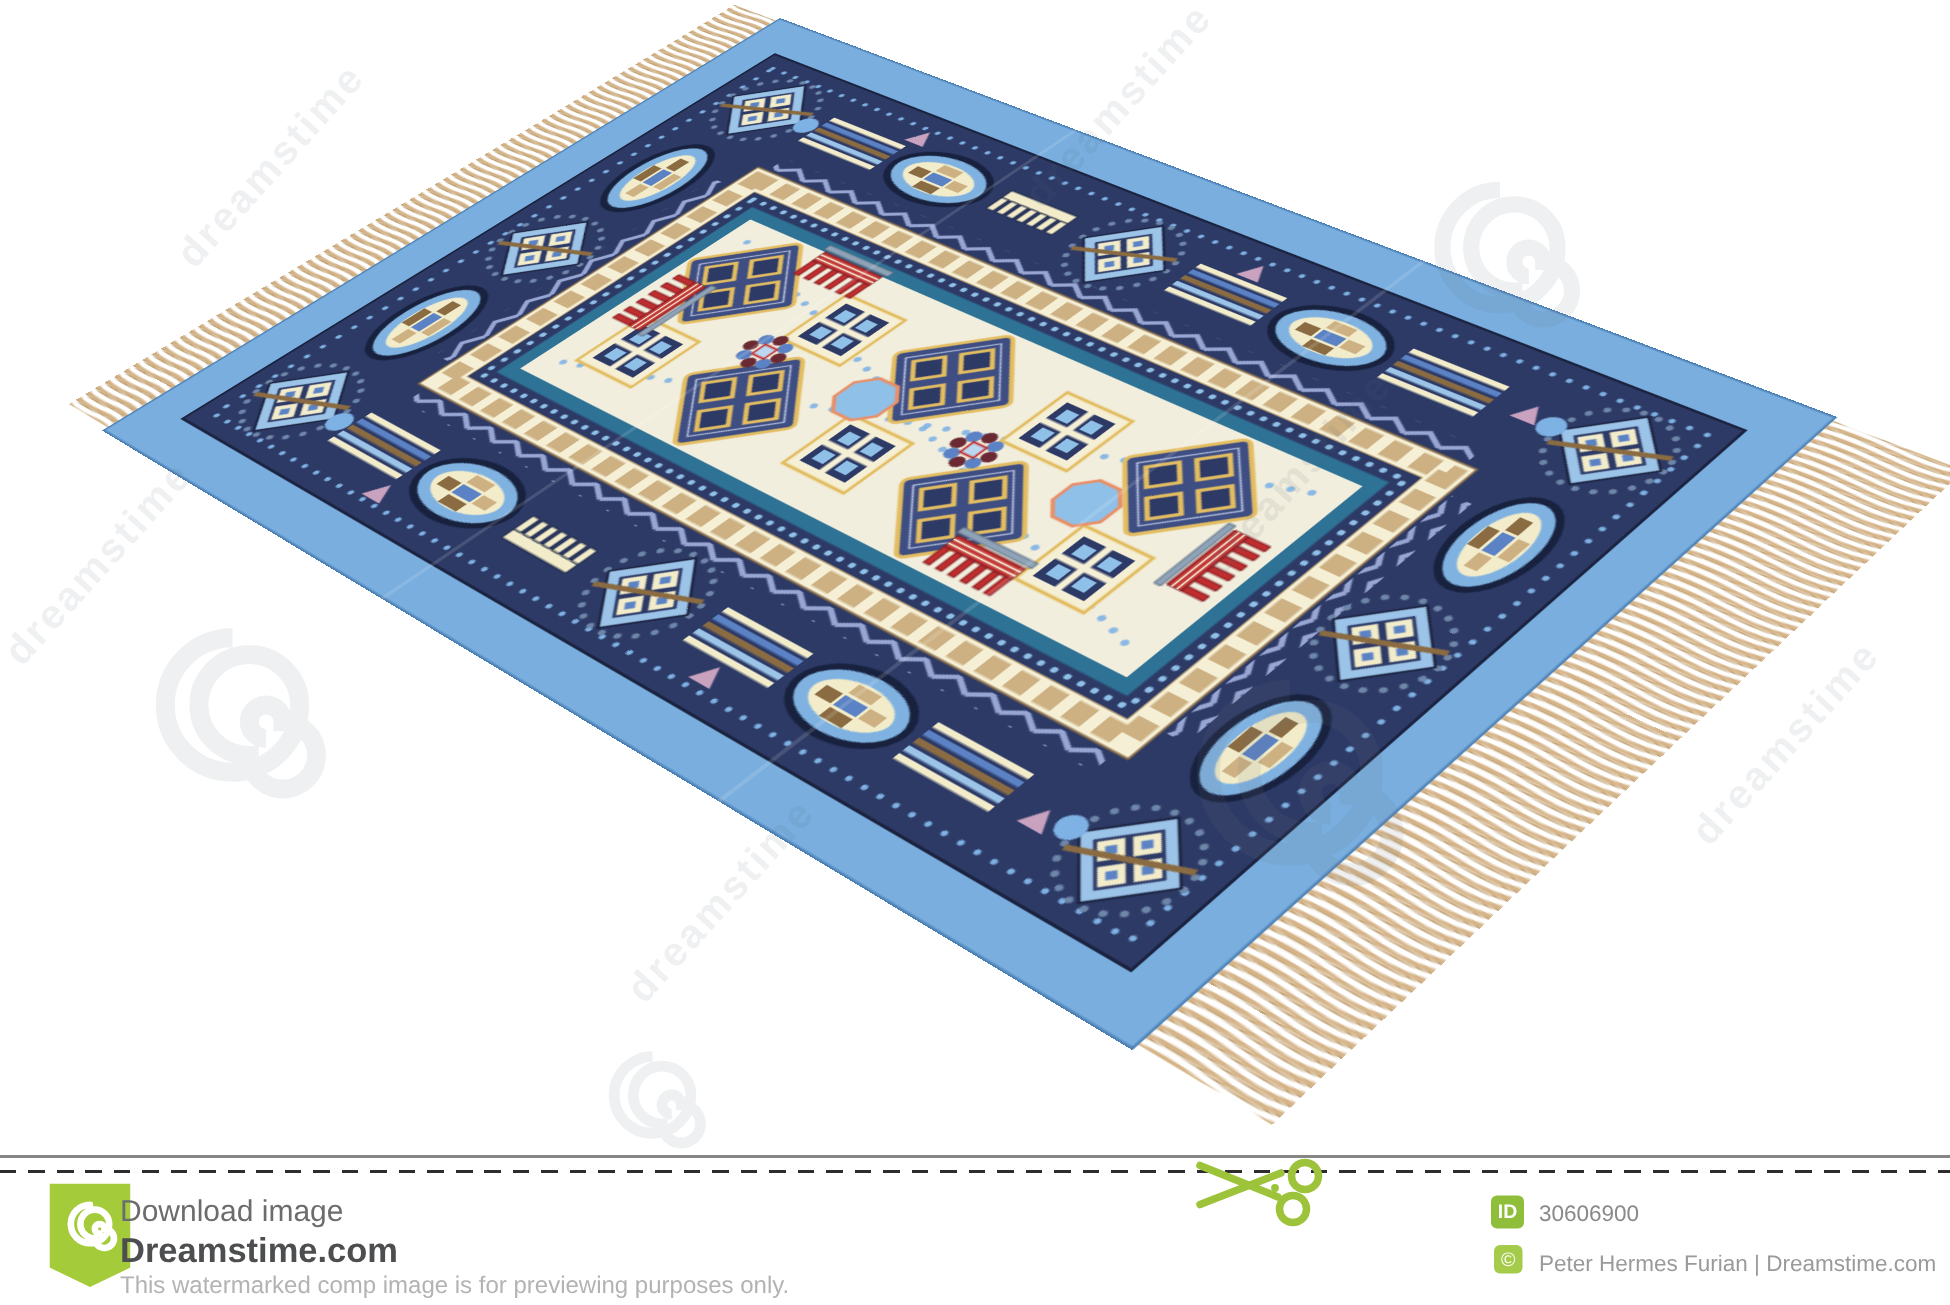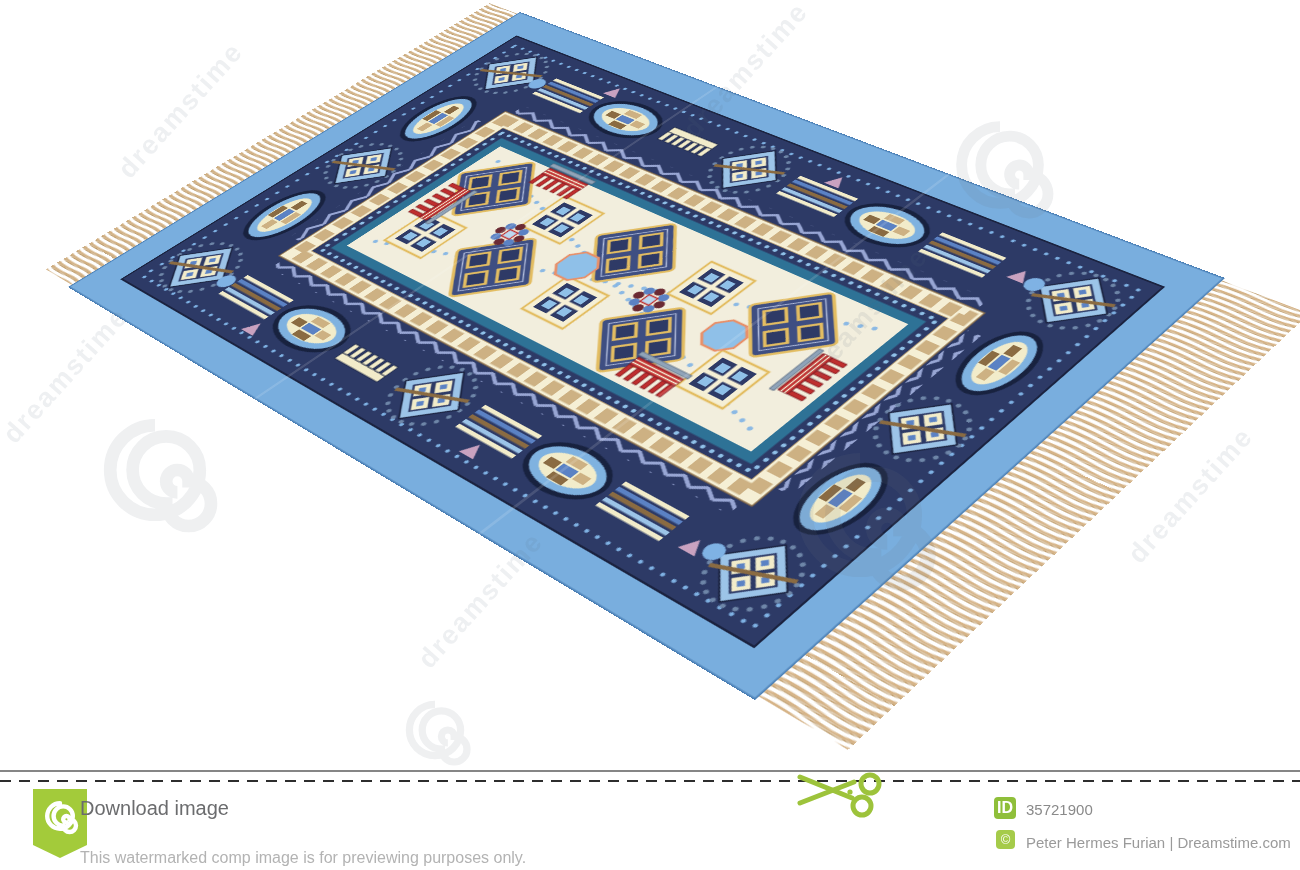--- a/index.html
+++ b/index.html
@@ -17,21 +17,21 @@
   
   .rule{position:absolute;left:0;top:770px;width:1300px;height:2px;background:#868686;}
   .cutline{position:absolute;left:0;top:780px;width:1300px;height:2px;
            background:repeating-linear-gradient(90deg,#2d2d2d 0 11px,transparent 11px 19px);}
   .scissors{position:absolute;left:796px;top:765px;}
   .logo-badge{position:absolute;left:33px;top:789px;}
   .dl-from{position:absolute;left:80px;top:797px;font-size:20px;color:#6b6c6e;}
   .brand-big{position:absolute;left:80px;top:820px;font-size:23px;font-weight:bold;color:#4d4e50;}
   .tagline{position:absolute;left:80px;top:849px;font-size:16px;color:#b3b3b3;}
   .id-badge{position:absolute;left:994px;top:797px;width:22px;height:22px;background:#8fbf3a;
-            border-radius:4px;color:#fff;font-size:16px;font-weight:bold;text-align:center;line-height:22px;}
+            border-radius:4px;color:#fff;font-size:13px;font-weight:bold;text-align:center;line-height:22px;}
   .id-value{position:absolute;left:1026px;top:801px;font-size:15px;color:#8a8a8a;}
   .c-badge{position:absolute;left:996px;top:830px;width:19px;height:19px;background:#a5cb4a;
            border-radius:4px;color:#fff;font-size:13px;text-align:center;line-height:19px;}
   .credit{position:absolute;left:1026px;top:834px;font-size:15px;color:#9a9a9a;}
 </style>
 </head>
 <body>
 
 <div class="canvas">
 
@@ -305,20 +305,21 @@
   </svg>
 
   <svg class="logo-badge" width="54" height="69" viewBox="0 0 54 69">
     <polygon points="0,0 54,0 54,56 27,69 0,56" fill="#a3cb3a"></polygon>
     <g>
       <path d="M50,18 a32,32 0 1,0 32,32 a24,24 0 1,0 -24,24 a16,16 0 1,0 16,-16 a8,8 0 1,0 -8,8" transform="translate(27,27) scale(0.40) translate(-50,-50)" fill="none" stroke="#ffffff" stroke-width="11" stroke-linecap="round"></path>
     </g>
   </svg>
 
   <div class="dl-from">Download image</div>
+  <div class="brand-big">Dreamstime.com</div>
   <div class="tagline">This watermarked comp image is for previewing purposes only.</div>
 
   <div class="id-badge">ID</div>
-  <div class="id-value">35721900</div>
+  <div class="id-value">30606900</div>
   <div class="c-badge">©</div>
   <div class="credit">Peter Hermes Furian | Dreamstime.com</div>
 
 </div>
 
 </body></html>

